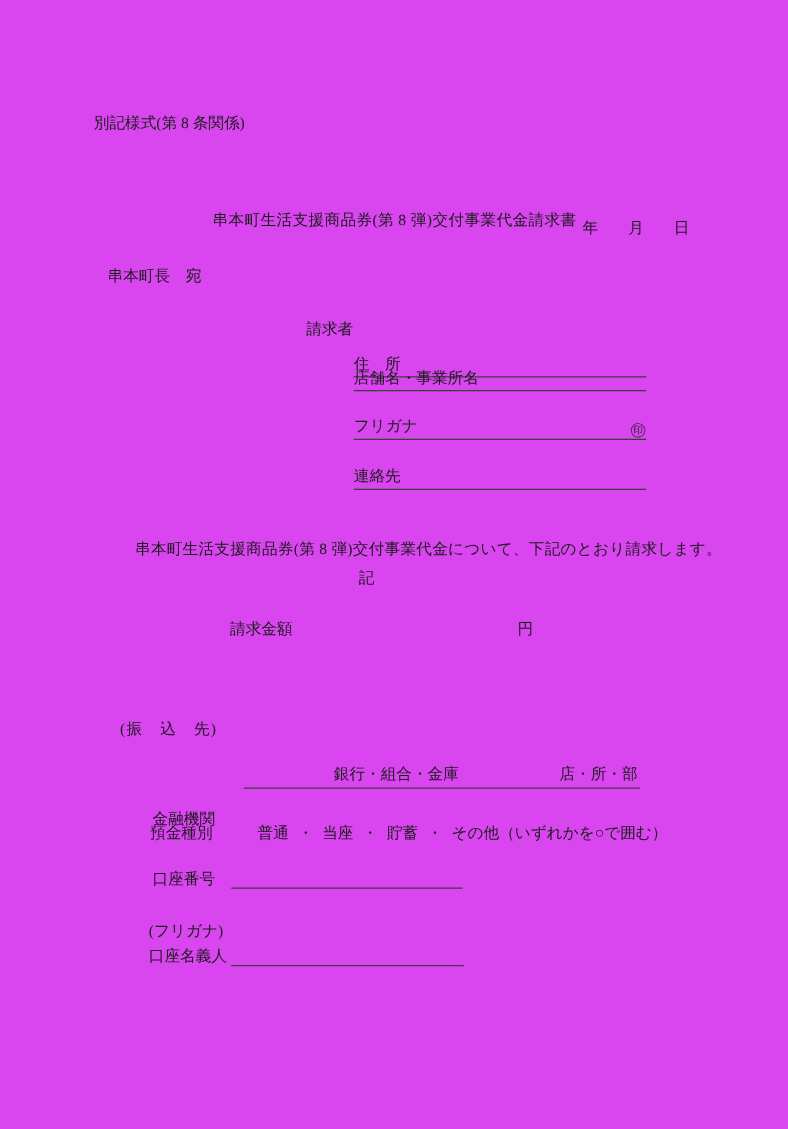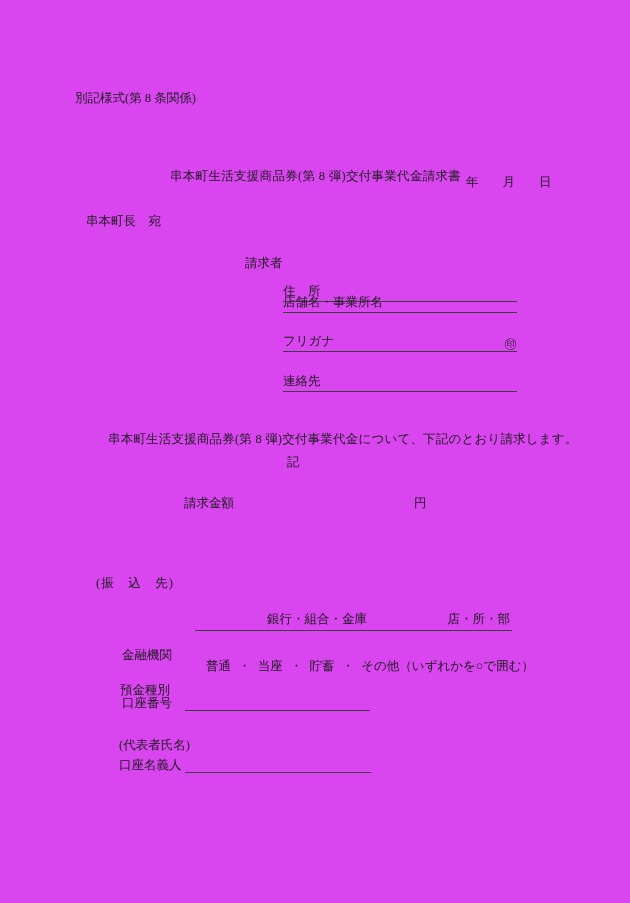--- a/index.html
+++ b/index.html
@@ -57,21 +57,21 @@
     position:absolute;
     left:195px;top:612px;
     width:317px;height:19px;
     border-bottom:1px solid #3d3d3d;
     display:flex;justify-content:space-between;align-items:flex-start;
     padding:0 2px 1px 72px;
     box-sizing:border-box;
     white-space:nowrap;
   }
 
-  .deposit-label{left:120px;top:659px;margin-top:24px;}
+  .deposit-label{left:120px;top:659px;}
   .deposit-content{left:206px;top:659px;display:flex;}
   .deposit-options{word-spacing:4px;}
   .deposit-note{margin-left:0;}
 
   .acct-label{left:122px;top:696px;}
   .acct-line{
     position:absolute;
     left:185px;top:692px;
     width:185px;height:18px;
     border-bottom:1px solid #3d3d3d;
@@ -139,18 +139,18 @@
 
   <div class="abs deposit-label">預金種別</div>
   <div class="abs deposit-content">
     <span class="deposit-options">普通 ・ 当座 ・ 貯蓄 ・ その他</span>
     <span class="deposit-note">（いずれかを○で囲む）</span>
   </div>
 
   <div class="abs acct-label">口座番号</div>
   <div class="acct-line"></div>
 
-  <div class="abs furigana-label">(代表者氏名)</div>
+  <div class="abs furigana-label">(フリガナ)</div>
 
   <div class="abs holder-label">口座名義人</div>
   <div class="holder-line"></div>
 
 </div>
 
 </body></html>

